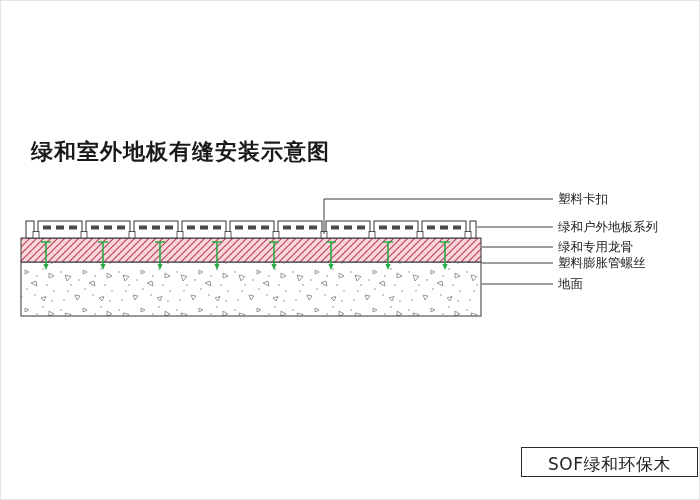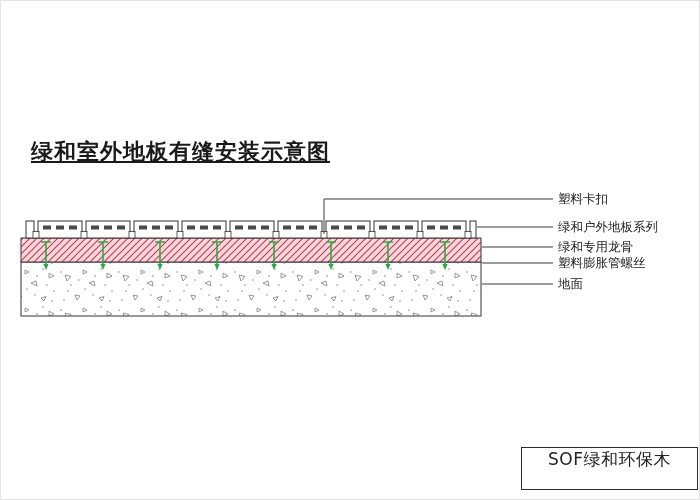--- a/index.html
+++ b/index.html
@@ -1,21 +1,21 @@
 <!DOCTYPE html>
 <html><head>
 <meta charset="utf-8">
 <style>
   html,body{margin:0;padding:0;background:#fff;}
   body{width:700px;height:500px;font-family:"DejaVu Sans","Liberation Sans",sans-serif;}
   .page{position:relative;width:700px;height:500px;box-sizing:border-box;border:1px solid #e4e4e4;background:#fff;overflow:hidden;}
-  .title{position:absolute;left:30px;top:136px;font-size:22px;font-weight:600;color:#1a1a1a;letter-spacing:1px;text-decoration:underline;}
+  .title{position:absolute;left:30px;top:136px;font-size:22px;font-weight:600;color:#1a1a1a;letter-spacing:1px;}
   .diagram{position:absolute;left:0;top:0;}
   svg text{font-family:"DejaVu Sans","Liberation Sans",sans-serif;}
-  .brand-box{position:absolute;left:520px;top:446px;width:177px;height:43px;border:1.5px solid #2b2b2b;box-sizing:border-box;display:flex;align-items:flex-start;justify-content:center;background:#fff;}
+  .brand-box{position:absolute;left:520px;top:446px;width:177px;height:30px;border:1.5px solid #2b2b2b;box-sizing:border-box;display:flex;align-items:flex-end;justify-content:center;background:#fff;}
   .brand-box span{font-size:17px;color:#222;letter-spacing:0.5px;}
 </style>
 </head>
 <body>
 
 <div class="page">
   <div class="title">绿和室外地板有缝安装示意图</div>
 
   <svg id="diagram-svg" class="diagram" width="700" height="500" viewBox="0 0 700 500">
       <defs>

